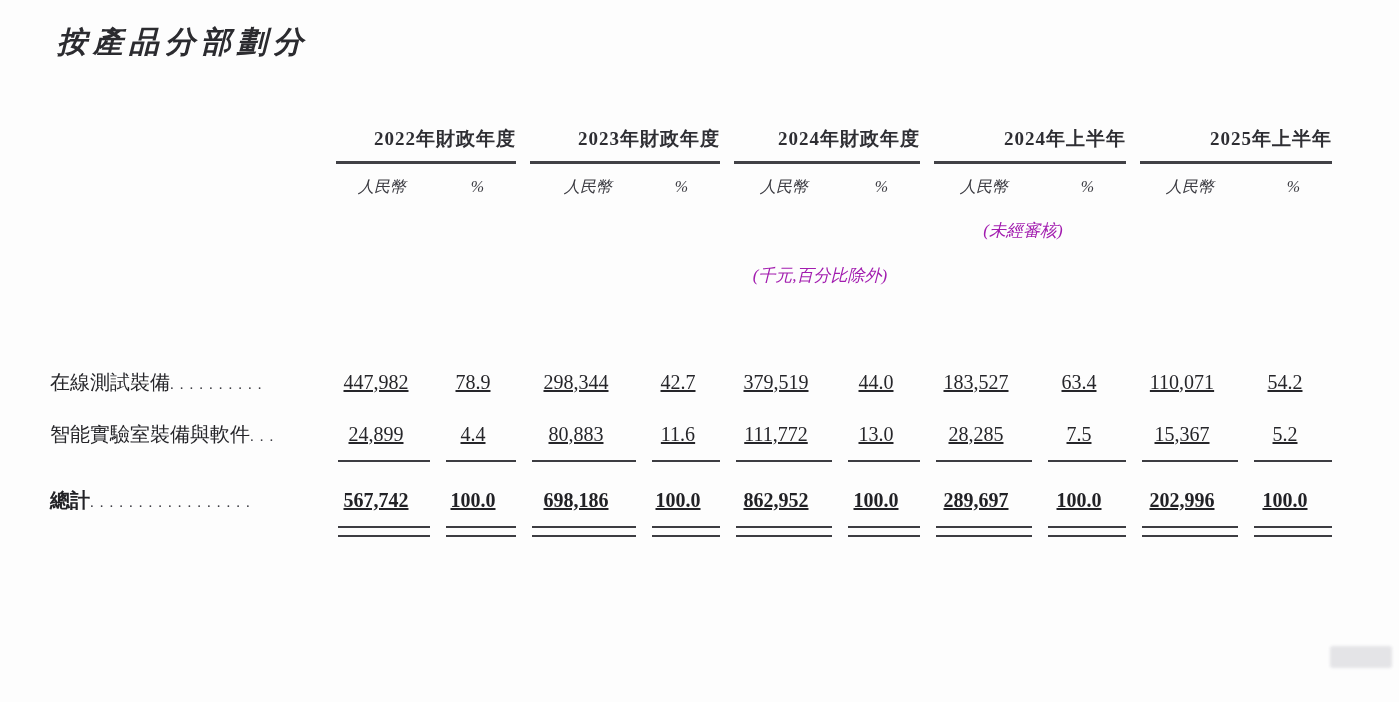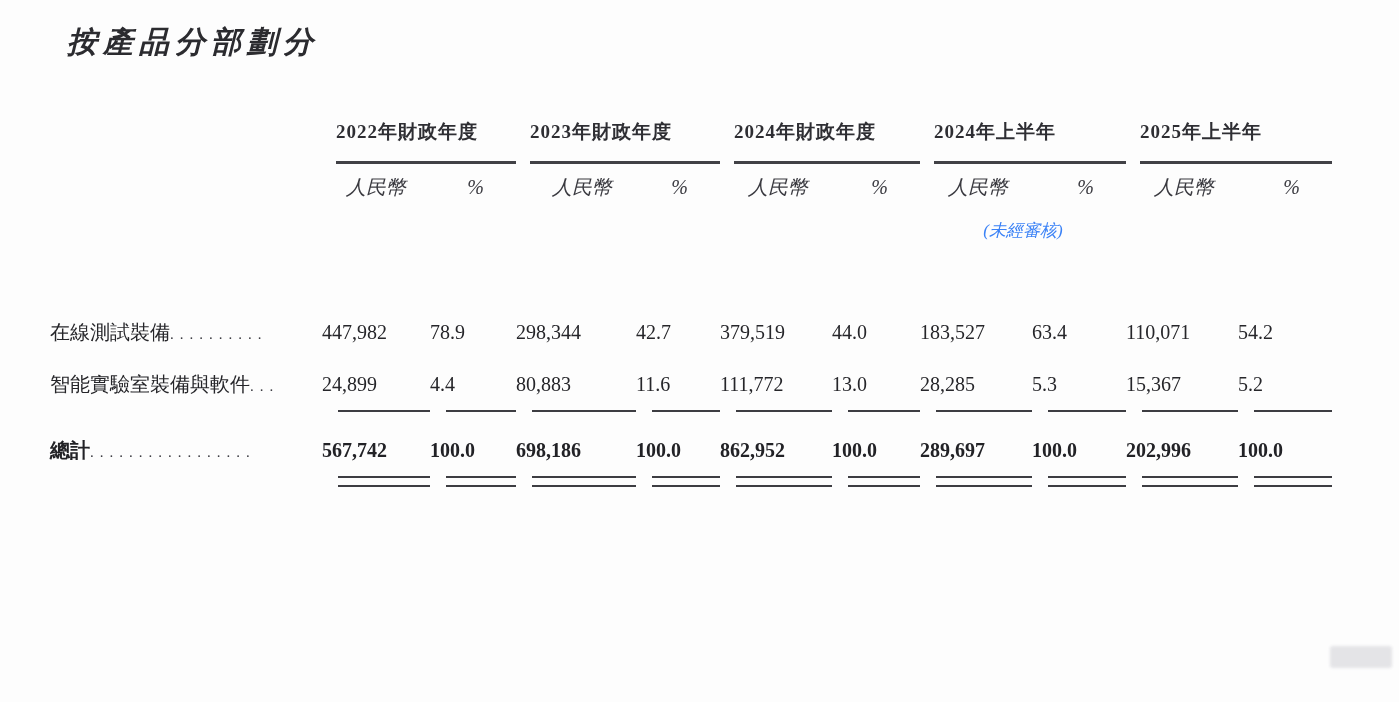--- a/index.html
+++ b/index.html
@@ -11,21 +11,21 @@
     position: relative;
     width: 1399px;
     height: 702px;
     background: #fdfdfd;
     overflow: hidden;
     font-family: "Liberation Serif", "DejaVu Serif", serif;
     color: #26262a;
   }
   .title {
     position: absolute;
-    left: 67px;
+    left: 57px;
     top: 22px;
     font-size: 30px;
     font-weight: bold;
     font-style: italic;
     letter-spacing: 6px;
     color: #2b2b2f;
   }
   table.seg {
     position: absolute;
     left: 50px;
@@ -47,48 +47,48 @@
   tr.note2-row { height: 50px; }
   tr.spacer-row { height: 56px; }
   tr.data-row { height: 52px; }
   tr.rule-row { height: 14px; }
   tr.total-row { height: 52px; }
   tr.drule-row { height: 18px; }
 
   .group-row th { vertical-align: bottom; }
   .year-head {
     margin-left: 14px;
-    text-align: left;
+    text-align: right;
     font-weight: bold;
     font-size: 19px;
     letter-spacing: 1px;
     color: #2e2e33;
-    padding-bottom: 16px;
+    padding-bottom: 9px;
     border-bottom: 3px solid #414146;
   }
-  .sub-row td { vertical-align: middle; font-style: italic; font-size: 20px; color: #3a3a40; }
+  .sub-row td { vertical-align: middle; font-style: italic; font-size: 16px; color: #3a3a40; }
   .sub-rmb { text-align: right; padding-right: 24px; }
   .sub-pct { text-align: right; padding-right: 32px; }
 
   .note-cell {
     text-align: center;
     font-style: italic;
     font-size: 17px;
-    color: #3b82f6;
+    color: #a21caf;
     vertical-align: middle;
   }
 
   .data-row td, .total-row td { vertical-align: middle; font-size: 20px; }
   .lbl { text-align: left; }
   .lbl .leader {
     letter-spacing: 6px;
     font-size: 15px;
     color: #3a3a40;
   }
-  .num { text-align: left; font-variant-numeric: tabular-nums; }
+  .num { text-align: center; font-variant-numeric: tabular-nums; text-decoration: underline; }
 
   .rule-row td { vertical-align: top; }
   .rule {
     margin-left: 16px;
     border-top: 2.5px solid #3d3d42;
     height: 0;
   }
   .drule-row td { vertical-align: top; }
   .drule {
     margin-left: 16px;
@@ -168,20 +168,28 @@
 
     <tr class="note1-row">
       <td></td>
       <td colspan="2"></td>
       <td colspan="2"></td>
       <td colspan="2"></td>
       <td colspan="2" class="note-cell">(未經審核)</td>
       <td colspan="2"></td>
     </tr>
 
+    <tr class="note2-row">
+      <td></td>
+      <td colspan="2"></td>
+      <td colspan="2"></td>
+      <td colspan="2" class="note-cell">(千元,百分比除外)</td>
+      <td colspan="2"></td>
+      <td colspan="2"></td>
+    </tr>
 
     <tr class="spacer-row">
           <td colspan="11"></td>
         </tr>
 
     <tr class="data-row">
       <td class="lbl"><span>在線測試裝備</span><span class="leader">..........</span></td>
       <td class="num">447,982</td>
       <td class="num">78.9</td>
       <td class="num">298,344</td>
@@ -197,21 +205,21 @@
 
     <tr class="data-row">
       <td class="lbl"><span>智能實驗室裝備與軟件</span><span class="leader">...</span></td>
       <td class="num">24,899</td>
       <td class="num">4.4</td>
       <td class="num">80,883</td>
       <td class="num">11.6</td>
       <td class="num">111,772</td>
       <td class="num">13.0</td>
       <td class="num">28,285</td>
-      <td class="num">5.3</td>
+      <td class="num">7.5</td>
       <td class="num">15,367</td>
       <td class="num">5.2</td>
     </tr>
 
 
 
     <tr class="rule-row">
       <td></td>
       <td>
             <div class="rule"></div>

